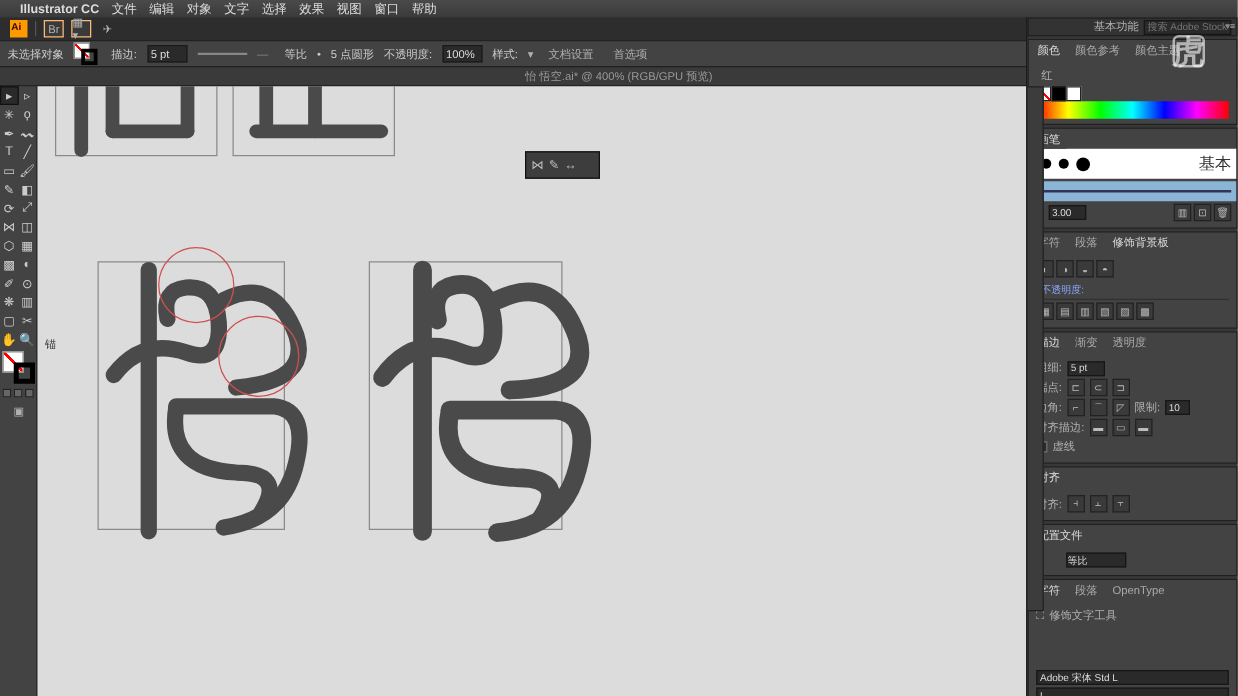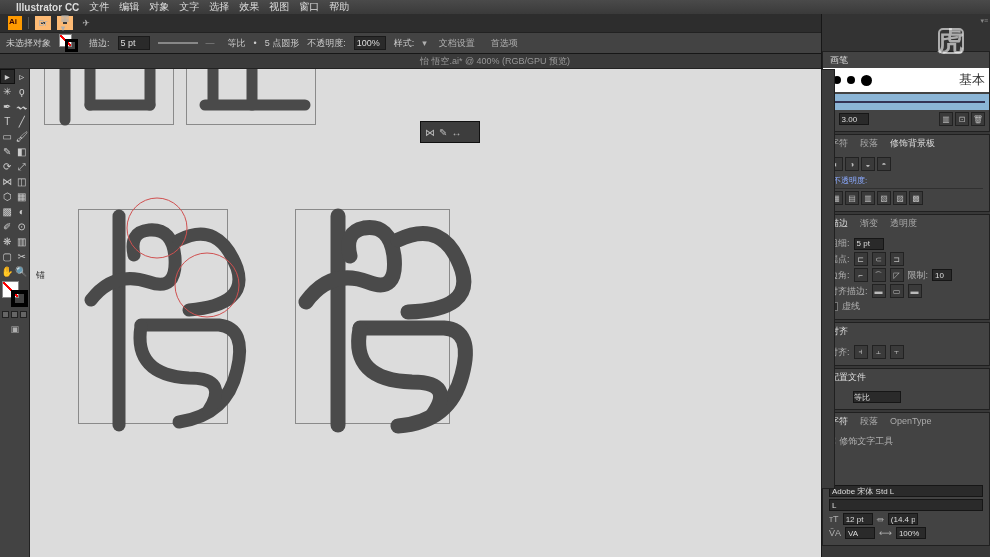--- a/index.html
+++ b/index.html
@@ -8,21 +8,21 @@
 
 .mac-menu { height: 14px; background: linear-gradient(#4a4a4a,#3a3a3a); display: flex; align-items: center; padding: 0 6px; gap: 10px; color: #ddd; font-size: 10px; }
 .mac-menu .right { margin-left: auto; display: flex; gap: 8px; align-items: center; }
 .apple { font-size: 11px; }
 
 
 .app-bar { height: 18px; background: #2d2d2d; display: flex; align-items: center; padding: 0 8px; gap: 6px; }
 .app-bar .logo { width: 14px; height: 14px; background: #ff9a00; position: relative; }
 .app-bar .logo::after { content:"Ai"; position:absolute; top:1px; left:1px; font-size:8px; font-weight:bold; color:#330000;}
 .app-bar .sep { width:1px; height:12px; background:#555;}
-.app-bar .mini-btn { width:16px; height:14px; background:#3a3a3a; border:6px solid #fdba74; display:flex;align-items:center;justify-content:center;}
+.app-bar .mini-btn { width:16px; height:14px; background:#3a3a3a; border:1px solid #fdba74; display:flex;align-items:center;justify-content:center;}
 .app-bar .flyout { width:14px; height:14px; display:flex;align-items:center;justify-content:center;}
 
 
 .ctrl-bar { height: 22px; background: #434343; display: flex; align-items: center; padding: 0 6px; gap: 8px; border-top:1px solid #222; border-bottom:1px solid #171717;}
 .ctrl-bar .swatch-pair { position:relative; width:22px; height:18px;}
 .ctrl-bar .swatch-fill { position:absolute; top:0; left:0; width:13px; height:13px; background:#fff; border:1px solid #888;}
 .ctrl-bar .swatch-fill::after{content:"";position:absolute;left:0;top:0;width:100%;height:100%;background:linear-gradient(45deg,transparent 45%,red 45%,red 55%,transparent 55%);}
 .ctrl-bar .swatch-stroke{ position:absolute; bottom:0; right:3px; width:13px; height:13px; border:3px solid #000; background:transparent;}
 .ctrl-bar .lbl { font-size:9px; color:#ccc;}
 .ctrl-bar .num-input { width:32px; height:14px; background:#2a2a2a; border:1px solid #1a1a1a; color:#ddd; font-size:9px; padding:0 2px;}
@@ -271,23 +271,52 @@
       <span>✎</span>
       <span>↔</span>
     </div>
   </div>
 </div>
 
 <div class="dock-strip"></div>
 
 <div class="right">
 
+  <div class="panel panel-top" style="height:18px;display:flex;align-items:center;justify-content:flex-end;padding:0 4px;gap:4px;">
+    <span>基本功能</span>
+    <input class="mini-input" style="width: 70px;" placeholder="搜索 Adobe Stock">
+  </div>
 
   <div style="height:37px;background:#333"></div>
 
+  <div class="panel">
+    <div class="panel-tabs">
+      <div class="panel-tab active">颜色</div>
+      <div class="panel-tab">颜色参考</div>
+      <div class="panel-tab">颜色主题</div>
+      <span class="menu-indicator">▾≡</span>
+    </div>
+    <div class="panel-body">
+      <div class="row">
+        <div class="swatch-pair" style="transform:scale(0.9)">
+            <div class="swatch-fill"></div>
+            <div class="swatch-stroke"></div>
+          </div>
+        <span>红</span>
+      </div>
+      <div class="swatch-row">
+        <span style="background:#fff;position:relative">
+            <i style="position:absolute;inset:0;background:linear-gradient(45deg,transparent 45%,red 45%,red 55%,transparent 55%)"></i>
+          </span>
+        <span style="background:#000"></span>
+        <span style="background:#fff"></span>
+      </div>
+      <div class="spectrum"></div>
+    </div>
+  </div>
 
   <div class="panel">
     <div class="panel-tabs">
       <div class="panel-tab active">画笔</div>
       <span class="menu-indicator">▾≡</span>
     </div>
     <div class="brush-row">
       <span class="brush-dot small"></span>
         <span class="brush-dot"></span>
         <span class="brush-dot"></span>

